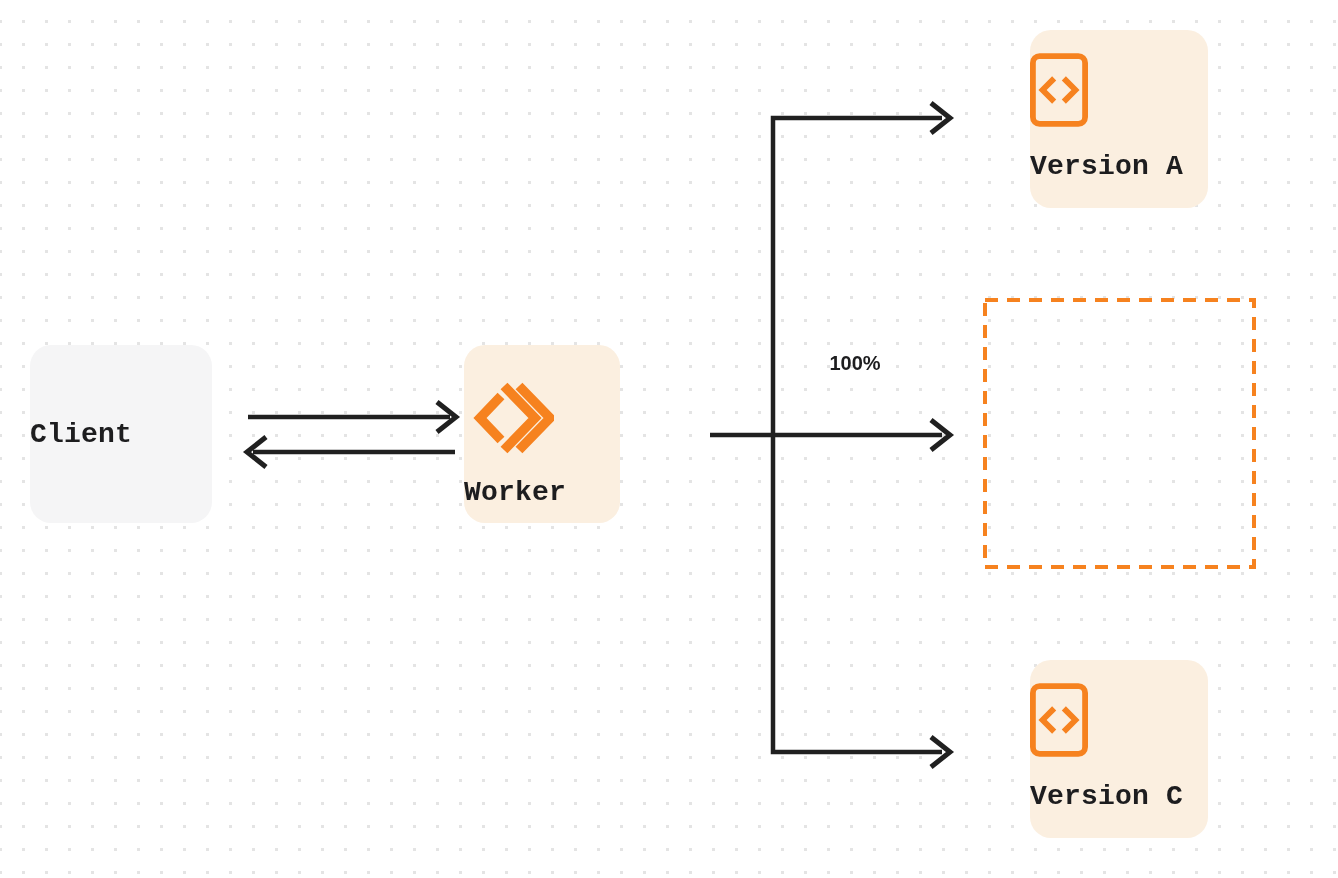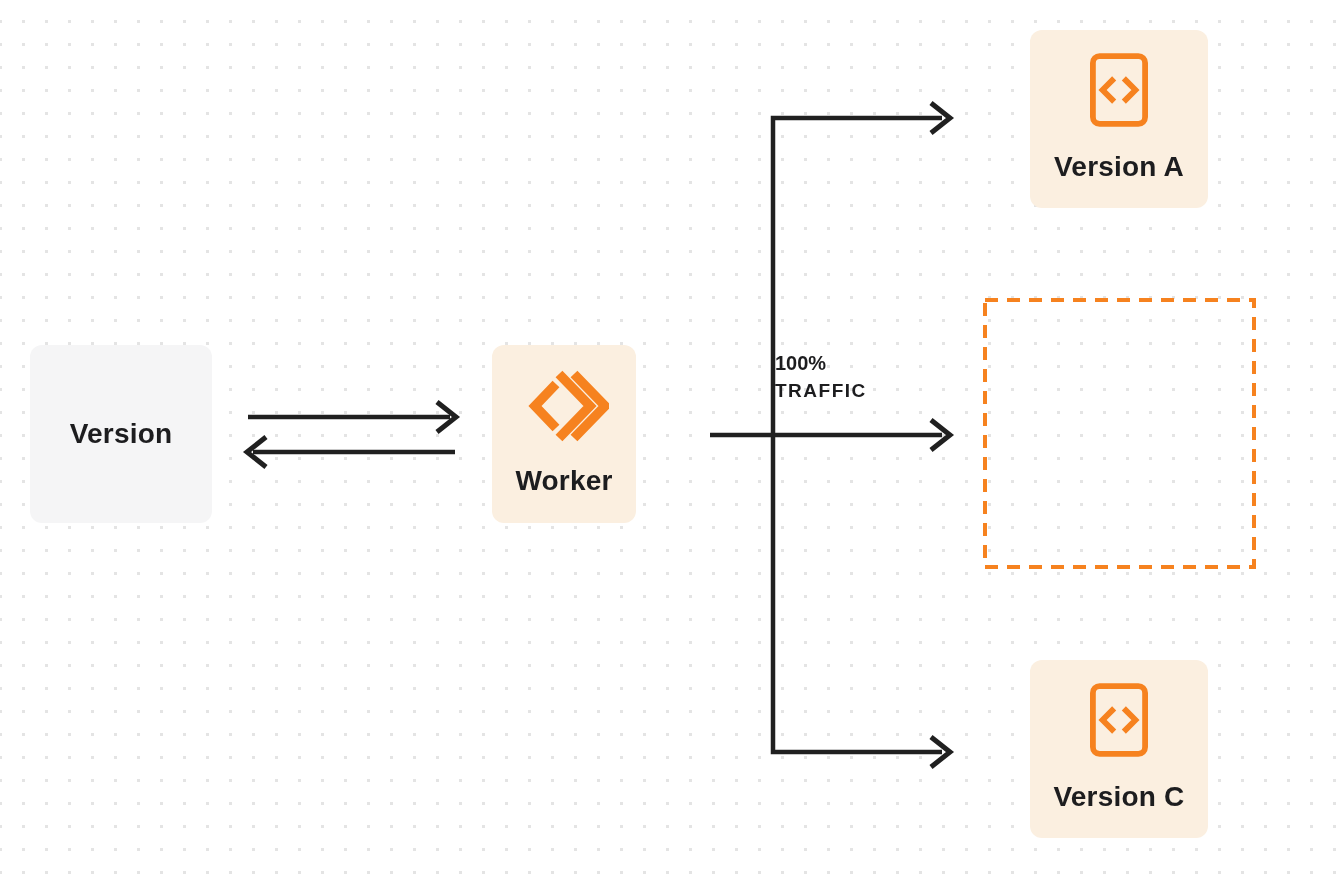--- a/index.html
+++ b/index.html
@@ -27,36 +27,36 @@
     background-position:12px 10px;
   }
   svg.connector-layer{
     position:absolute;left:0;top:0;width:1338px;height:878px;
     pointer-events:none;
   }
   .conn{stroke:var(--line-dark);fill:none;stroke-width:4.5px;stroke-linejoin:miter;stroke-linecap:butt;}
   .arrowhead{stroke:var(--line-dark);fill:none;stroke-width:5px;stroke-linejoin:miter;stroke-linecap:butt;}
   .node{
     position:absolute;
-    border-radius:12px;
-    display:flex;flex-direction:column;align-items:center;
+    border-radius:21px;
+    display:flex;flex-direction:column;align-items:flex-start;font-family:Liberation Mono, monospace;
   }
   .node .label{
     font-weight:bold;font-size:28px;color:var(--text-dark);
     letter-spacing:.2px;white-space:nowrap;
   }
   .node-client{
     left:30px;top:345px;width:182px;height:178px;
     background:var(--gray-fill);
     justify-content:center;
   }
   .node-worker{
-    left:492px;top:345px;width:144px;height:178px;
+    left:464px;top:345px;width:156px;height:178px;
     background:var(--peach-fill);
-    padding-top:16px;
+    padding-top:28px;
   }
   .node-worker .label{margin-top:14px;}
   .node-version{
     width:178px;height:178px;
     background:var(--peach-fill);
     padding-top:23px;
   }
   .node-version .label{margin-top:24px;}
   .node-version-a{left:1030px;top:30px;}
   .node-version-b{left:1030px;top:345px;}
@@ -71,21 +71,21 @@
   }
   .deployed-label span{
     display:inline-block;
     background:var(--background);
     padding:0 12px;
     color:var(--accent-orange);
     font-weight:bold;font-size:26px;letter-spacing:.3px;
   }
   .traffic-label{
     position:absolute;left:775px;top:351px;width:160px;
-    text-align:left;color:var(--text-dark);font-weight:bold;
+    text-align:center;color:var(--text-dark);font-weight:bold;
   }
   .traffic-label .t1{font-size:20px;line-height:24px;}
   .traffic-label .t2{font-size:19px;line-height:32px;letter-spacing:1.5px;}
 </style>
 </head>
 <body>
 
 <div class="canvas">
 
   <svg class="connector-layer" viewBox="0 0 1338 878">
@@ -103,25 +103,24 @@
     <path class="conn" d="M710,435 L942,435"></path>
     <path class="arrowhead" d="M931,420 L950,435 L931,450"></path>
   </svg>
 
   <svg class="deployed-rect-svg" viewBox="0 0 273 271">
     <rect class="deployed-dash" x="2" y="2" width="269" height="267"></rect>
   </svg>
 
   <div class="traffic-label">
     <div class="t1">100%</div>
-    <div class="t2">TRAFFIC</div>
   </div>
 
   <div class="node node-client">
-    <div class="label">Version</div>
+    <div class="label">Client</div>
   </div>
 
   <div class="node node-worker">
     <svg width="90" height="90" viewBox="0 0 90 90">
       <path class="icon-stroke" stroke-width="9.5" d="M37,23 L16,45 L37,67"></path>
       <path class="icon-stroke" stroke-width="9.5" d="M40,13 L71,45 L40,77"></path>
       <path class="icon-stroke" stroke-width="9.5" d="M55,13 L86,45 L55,77"></path>
     </svg>
     <div class="label">Worker</div>
   </div>

